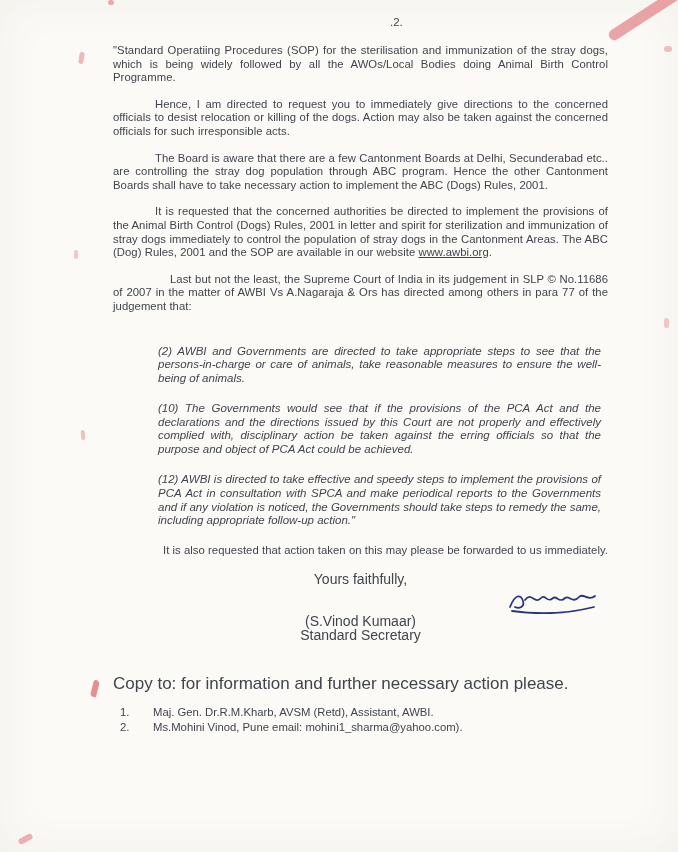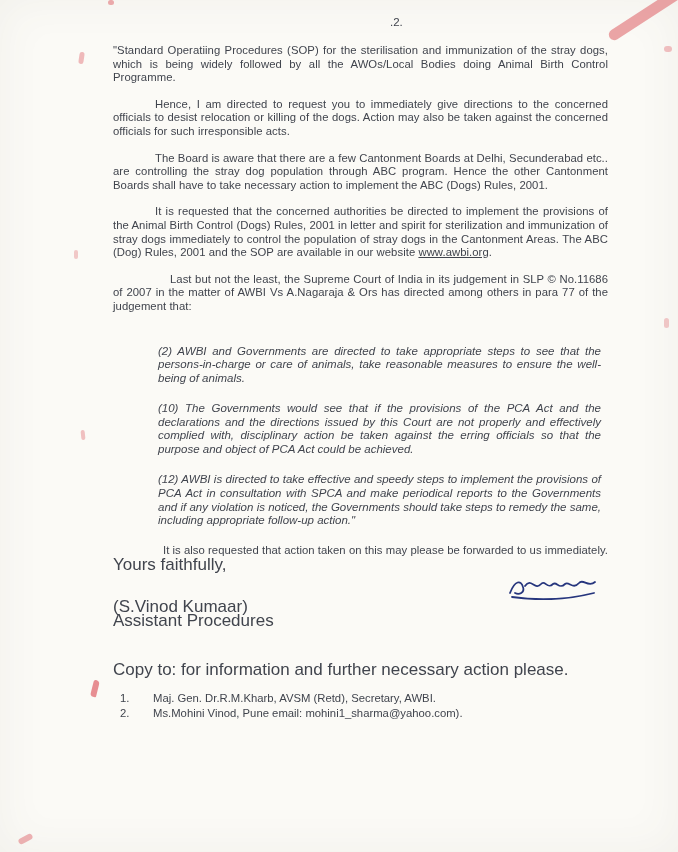--- a/index.html
+++ b/index.html
@@ -52,22 +52,23 @@
   .pre-quote { margin-bottom: 31px; }
 
   .link {
     text-decoration: underline;
     color: #40444d;
   }
 
   .closing { margin-bottom: 0; text-align: right; margin-left: 42px; }
 
   .sig-block {
-    text-align: left;
-    font-size: 17px;
+    margin-top: 14px;
+    text-align: center;
+    font-size: 14px;
     line-height: 14px;
   }
   .sig-block .sig-svg { display: block; margin: 2px 6px 0 auto; }
 
   .copy-heading {
     margin-top: 32px;
     font-size: 17px;
   }
 
   .recipients { margin-top: 11px; }
@@ -128,29 +129,29 @@
     <div class="sig-block">
       <div>Yours faithfully,</div>
       <svg class="sig-svg" width="100" height="26" viewBox="0 0 100 26">
         <g fill="none" stroke="#26357d" stroke-width="1.8" stroke-linecap="round">
           <path d="M8 19 C 13 6, 19 6, 21 13 C 23 19, 17 21, 13 19"></path>
           <path d="M23 12 C 29 3, 33 17, 39 10 C 43 5, 45 16, 51 10 C 55 7, 57 16, 63 10 C 67 7, 71 16, 77 9 C 81 4, 86 14, 93 8"></path>
           <path d="M10 23 C 38 27, 68 25, 92 19"></path>
         </g>
       </svg>
       <div>(S.Vinod Kumaar)</div>
-      <div>Assistant Procedures</div>
+      <div>Standard Secretary</div>
     </div>
 
     <p class="copy-heading">Copy to: for information and further necessary action please.</p>
 
     <div class="recipients">
       <div class="recipient">
         <span class="num">1.</span>
-        <span>Maj. Gen. Dr.R.M.Kharb, AVSM (Retd), Secretary, AWBI.</span>
+        <span>Maj. Gen. Dr.R.M.Kharb, AVSM (Retd), Assistant, AWBI.</span>
       </div>
       <div class="recipient">
         <span class="num">2.</span>
         <span>Ms.Mohini Vinod, Pune email: mohini1_sharma@yahoo.com).</span>
       </div>
     </div>
 
   </div>
 </div>
 

